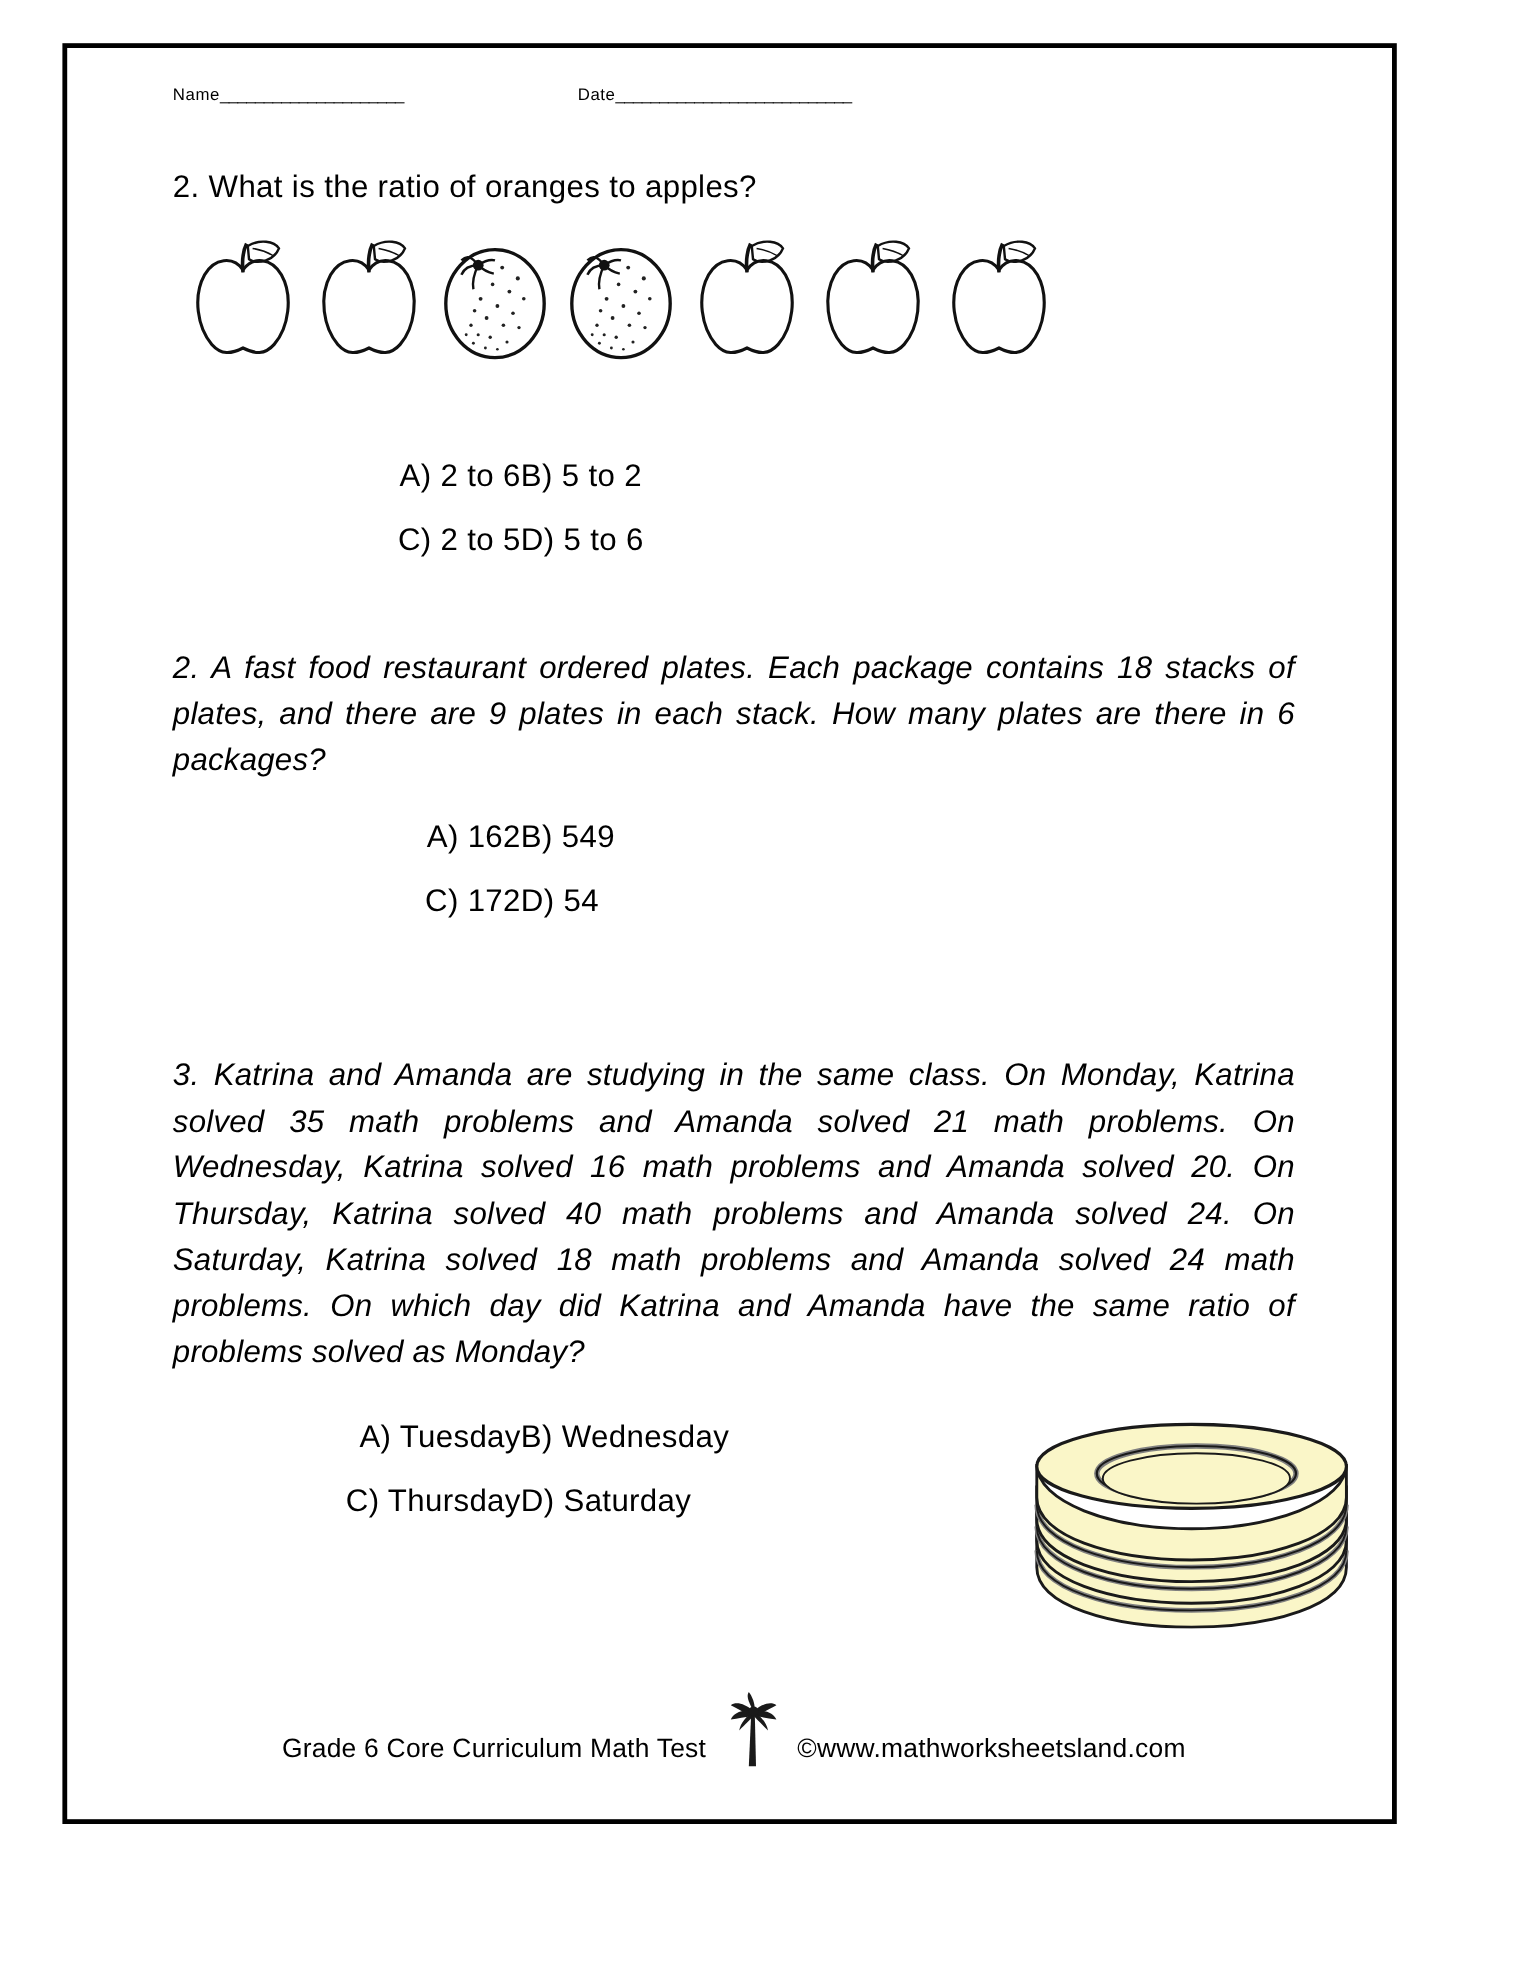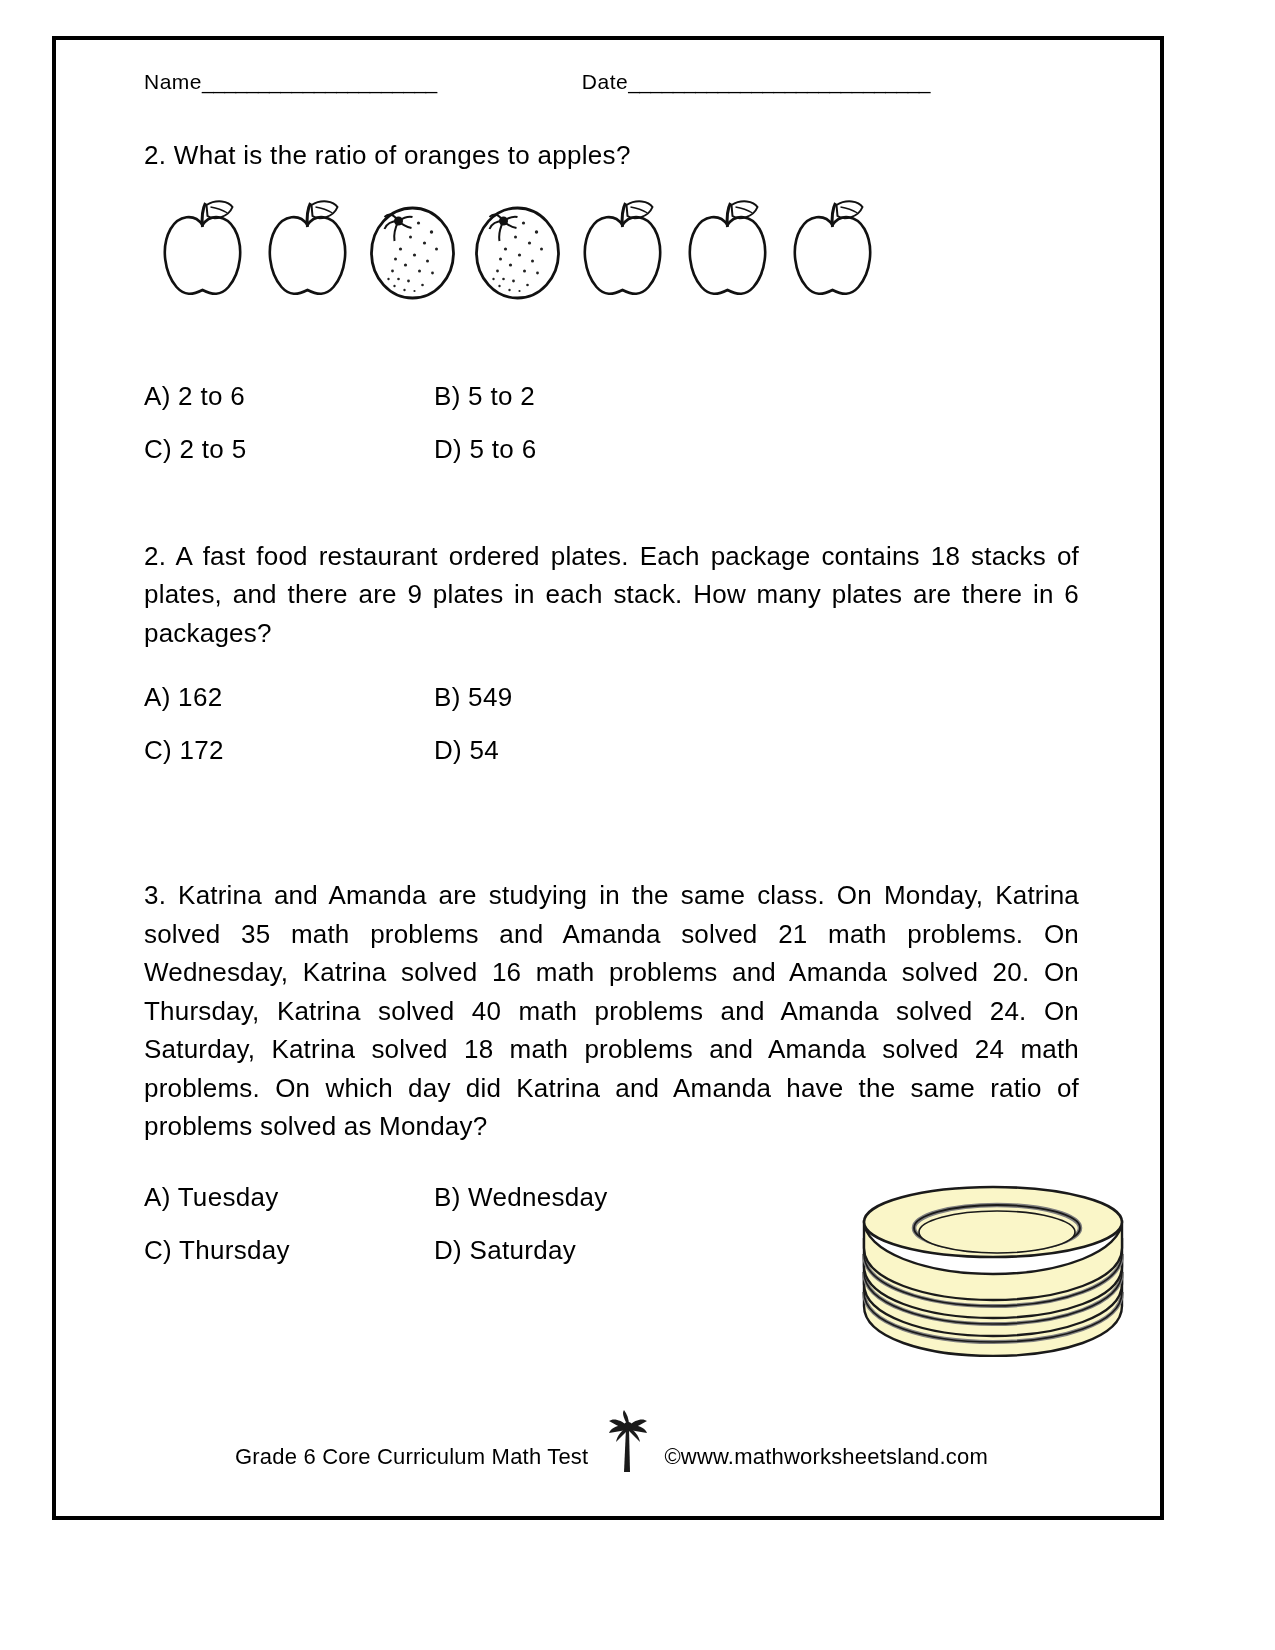--- a/index.html
+++ b/index.html
@@ -33,40 +33,41 @@
     left: 88px;
     top: 30px;
     width: 935px;
     height: 1420px;
   }
 
   
   .name-date-row {
     display: flex;
     align-items: baseline;
-    font-size: 21px;
+    font-size: 14px;
     letter-spacing: 0.5px;
     height: 40px;
   }
   .nd-label {
     white-space: pre;
   }
   .nd-rule {
     white-space: pre;
     letter-spacing: -0.5px;
   }
   .nd-name { display: flex; align-items: baseline; }
   .nd-date { display: flex; align-items: flex-end; margin-left: 145px; }
 
   
   .question {
     font-size: 26px;
     line-height: 1.48;
     text-align: justify;
     letter-spacing: 0.2px;
+    font-style: italic;
   }
   .q-text-justify {
     text-align: justify;
     text-align-last: left;
   }
 
   .q1-prompt {
     margin-top: 30px;
     font-size: 26px;
     letter-spacing: 0.3px;
@@ -89,20 +90,21 @@
 
   
   .choices {
     margin-top: 34px;
     font-size: 26px;
     letter-spacing: 0.3px;
   }
   .choice-row {
     display: flex;
     margin-bottom: 22px;
+    text-align: right;
   }
   .choice-a, .choice-c { width: 290px; flex: 0 0 290px; }
   .choice-b, .choice-d { flex: 0 0 auto; }
 
   
   .plates-wrap {
     position: absolute;
     left: 712px;
     top: 645px;
     width: 275px;

